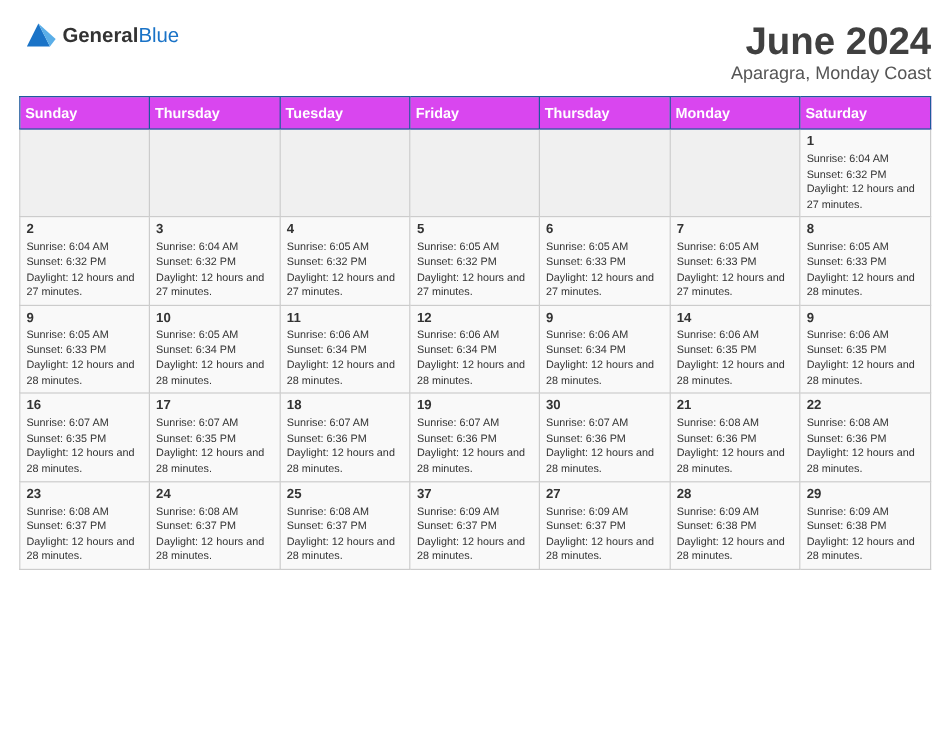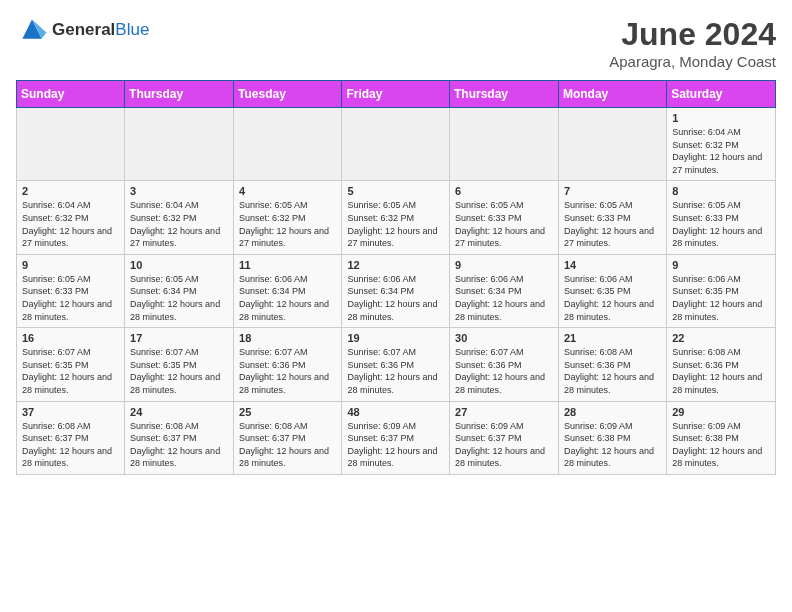--- a/index.html
+++ b/index.html
@@ -205,33 +205,33 @@
           <span class="day-number">21</span>
           <div class="day-info">Sunrise: 6:08 AM<br>Sunset: 6:36 PM<br>Daylight: 12 hours and 28 minutes.</div>
         </td>
         <td>
           <span class="day-number">22</span>
           <div class="day-info">Sunrise: 6:08 AM<br>Sunset: 6:36 PM<br>Daylight: 12 hours and 28 minutes.</div>
         </td>
       </tr>
       <tr>
         <td>
-          <span class="day-number">37</span>
+          <span class="day-number">23</span>
           <div class="day-info">Sunrise: 6:08 AM<br>Sunset: 6:37 PM<br>Daylight: 12 hours and 28 minutes.</div>
         </td>
         <td>
           <span class="day-number">24</span>
           <div class="day-info">Sunrise: 6:08 AM<br>Sunset: 6:37 PM<br>Daylight: 12 hours and 28 minutes.</div>
         </td>
         <td>
           <span class="day-number">25</span>
           <div class="day-info">Sunrise: 6:08 AM<br>Sunset: 6:37 PM<br>Daylight: 12 hours and 28 minutes.</div>
         </td>
         <td>
-          <span class="day-number">48</span>
+          <span class="day-number">37</span>
           <div class="day-info">Sunrise: 6:09 AM<br>Sunset: 6:37 PM<br>Daylight: 12 hours and 28 minutes.</div>
         </td>
         <td>
           <span class="day-number">27</span>
           <div class="day-info">Sunrise: 6:09 AM<br>Sunset: 6:37 PM<br>Daylight: 12 hours and 28 minutes.</div>
         </td>
         <td>
           <span class="day-number">28</span>
           <div class="day-info">Sunrise: 6:09 AM<br>Sunset: 6:38 PM<br>Daylight: 12 hours and 28 minutes.</div>
         </td>

